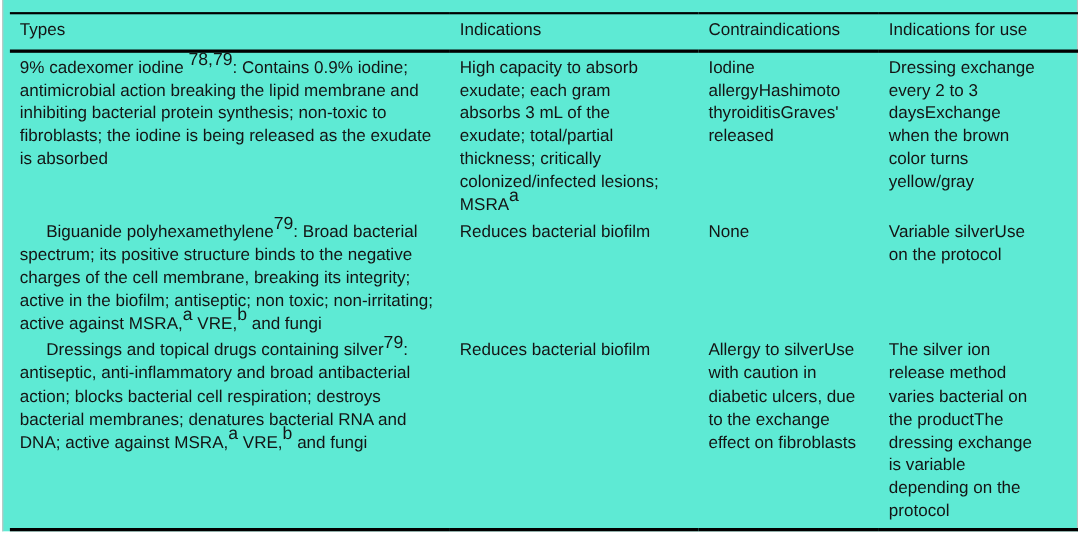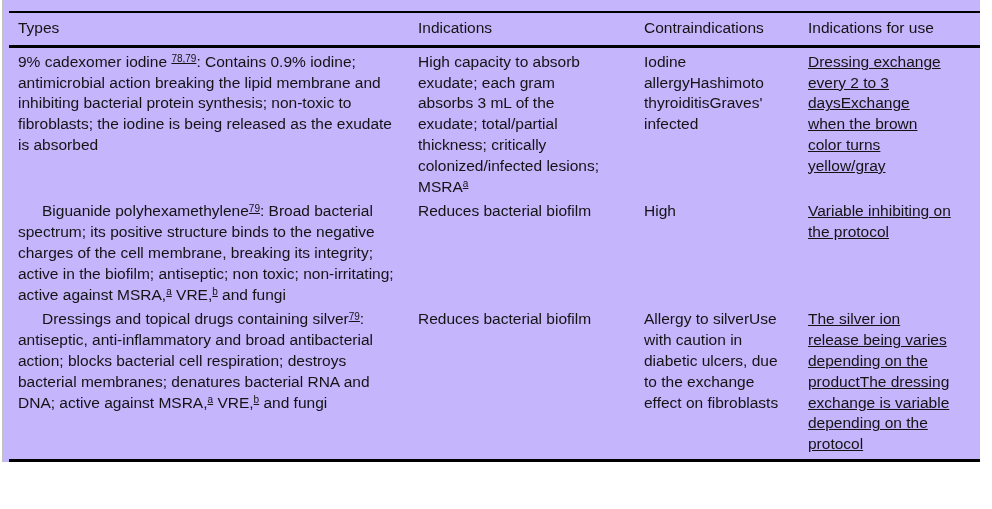--- a/index.html
+++ b/index.html
@@ -14,21 +14,21 @@
   }
   .table-frame {
     position: absolute;
     left: 2px;
     top: 0;
     width: 978px;
     box-sizing: border-box;
     border-left: 1px solid #c2c2c2;
     border-right: 1px solid #c2c2c2;
     padding: 11px 0 0 6px;
-    background: #c4b5fd;
+    background: #5eead4;
   }
   table.paper-table {
     border-collapse: collapse;
     table-layout: fixed;
     width: 971px;
     border-top: 2px solid #000000;
     border-bottom: 3px solid #000000;
     font-size: 15.5px;
     line-height: 20.8px;
   }
@@ -41,30 +41,29 @@
     overflow: hidden;
   }
   table.paper-table td {
     vertical-align: top;
     padding-top: 4px;
     padding-bottom: 0;
   }
   td.c1 { padding-left: 9px;  padding-right: 11px; }
   td.c2 { padding-left: 9px;  padding-right: 30px; }
   td.c3 { padding-left: 9px;  padding-right: 20px; }
-  td.c4 { padding-left: 9px;  padding-right: 29px; text-decoration: underline; }
+  td.c4 { padding-left: 9px;  padding-right: 29px; }
   tr.last-row td { padding-bottom: 4px; }
   td.ti { text-indent: 24px; }
   sup {
-    font-size: 10px;
+    font-size: 16px;
     line-height: 0;
     vertical-align: baseline;
     position: relative;
     top: -0.45em;
-    text-decoration: underline;
   }
 </style>
 </head>
 <body>
 
 <div class="table-frame">
   <table class="paper-table">
     <colgroup>
       <col style="width:400px">
       <col style="width:226px">
@@ -76,30 +75,30 @@
         <th>Types</th>
         <th>Indications</th>
         <th>Contraindications</th>
         <th>Indications for use</th>
       </tr>
     </thead>
     <tbody>
       <tr>
         <td class="c1">9% cadexomer iodine <sup>78,79</sup>: Contains 0.9% iodine; antimicrobial action breaking the lipid membrane and inhibiting bacterial protein synthesis; non-toxic to fibroblasts; the iodine is being released as the exudate is absorbed</td>
         <td class="c2">High capacity to absorb exudate; each gram absorbs 3 mL of the exudate; total/partial thickness; critically colonized/infected lesions; MSRA<sup>a</sup></td>
-        <td class="c3">Iodine allergyHashimoto thyroiditisGraves' infected</td>
+        <td class="c3">Iodine allergyHashimoto thyroiditisGraves' released</td>
         <td class="c4">Dressing exchange every 2 to 3 daysExchange when the brown color turns yellow/gray</td>
       </tr>
       <tr>
         <td class="c1 ti">Biguanide polyhexamethylene<sup>79</sup>: Broad bacterial spectrum; its positive structure binds to the negative charges of the cell membrane, breaking its integrity; active in the biofilm; antiseptic; non toxic; non-irritating; active against MSRA,<sup>a</sup> VRE,<sup>b</sup> and fungi</td>
         <td class="c2">Reduces bacterial biofilm</td>
-        <td class="c3">High</td>
-        <td class="c4">Variable inhibiting on the protocol</td>
+        <td class="c3">None</td>
+        <td class="c4">Variable silverUse on the protocol</td>
       </tr>
       <tr class="last-row">
         <td class="c1 ti">Dressings and topical drugs containing silver<sup>79</sup>: antiseptic, anti-inflammatory and broad antibacterial action; blocks bacterial cell respiration; destroys bacterial membranes; denatures bacterial RNA and DNA; active against MSRA,<sup>a</sup> VRE,<sup>b</sup> and fungi</td>
         <td class="c2">Reduces bacterial biofilm</td>
         <td class="c3">Allergy to silverUse with caution in diabetic ulcers, due to the exchange effect on fibroblasts</td>
-        <td class="c4">The silver ion release being varies depending on the productThe dressing exchange is variable depending on the protocol</td>
+        <td class="c4">The silver ion release method varies bacterial on the productThe dressing exchange is variable depending on the protocol</td>
       </tr>
     </tbody>
   </table>
 </div>
 
 </body></html>

